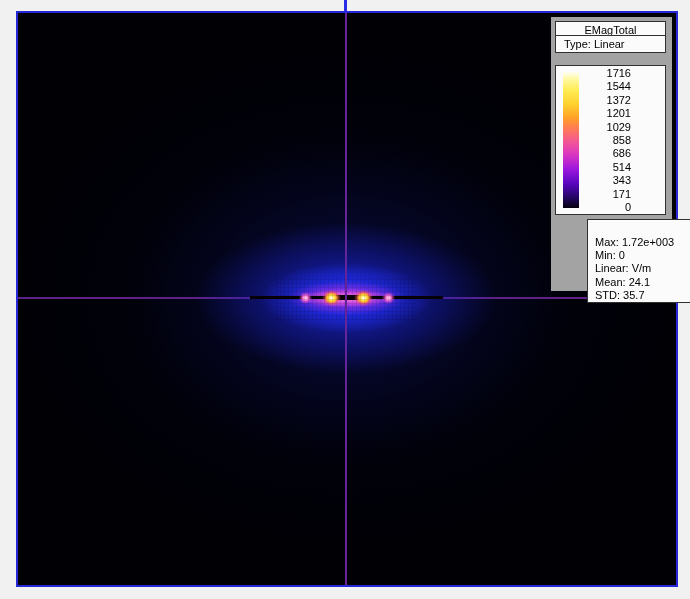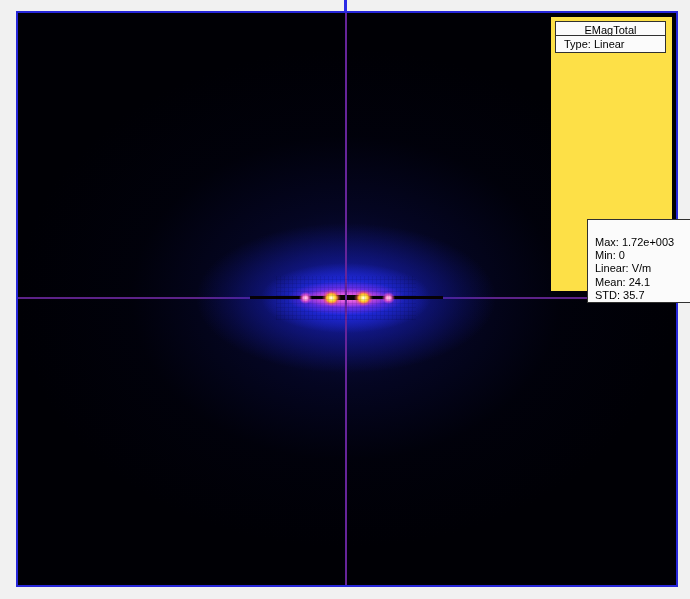--- a/index.html
+++ b/index.html
@@ -50,21 +50,21 @@
   .pixelgrid{left:258px;top:263px;width:140px;height:44px;z-index:7;opacity:.5;
     background-image:
       repeating-linear-gradient(90deg, rgba(0,0,25,0.18) 0 1px, rgba(0,0,0,0) 1px 4px),
       repeating-linear-gradient(0deg, rgba(0,0,25,0.18) 0 1px, rgba(0,0,0,0) 1px 4px);}
 
   
   .tick-top{left:344px;top:0;width:3px;height:12px;background:#2B2BE6;z-index:9;}
   .tick-right{left:678px;top:296px;width:12px;height:3px;background:#3BDC5C;z-index:9;}
 
   
-  .legend{left:551px;top:17px;width:121px;height:274px;background:#fde047;z-index:10;}
+  .legend{left:551px;top:17px;width:121px;height:274px;background:#a3a3a3;z-index:10;}
   .panel{position:absolute;left:4px;width:111px;box-sizing:border-box;
     background:#FBFBFB;border:1px solid #303030;color:#000;font-size:11px;}
   .p-title{top:4px;height:18px;text-align:center;line-height:16px;}
   .p-type{top:18px;height:18px;line-height:16px;padding-left:8px;}
   .p-colorbar{top:48px;height:150px;}
   .p-stats{top:202px;height:84px;padding:16px 0 0 7px;line-height:13.2px;margin-left:32px;}
 
   .swatch{position:absolute;left:7px;top:5px;width:16px;height:137px;border:0;
     background:linear-gradient(to bottom,
       #FFFFFF 0%, #FFF9A0 6%, #FFEC55 14%, #FFD22E 24%, #FFA126 34%,
@@ -97,20 +97,36 @@
     <div class="abs pixelgrid"></div>
   </div>
 
   <div class="abs tick-top"></div>
   <div class="abs tick-right"></div>
 
   <div class="abs legend">
     <div class="panel p-title">EMagTotal</div>
     <div class="panel p-type">Type: Linear</div>
 
+    <div class="panel p-colorbar">
+      <div class="swatch"></div>
+      <div class="cb-labels">
+        <div>1716</div>
+        <div>1544</div>
+        <div>1372</div>
+        <div>1201</div>
+        <div>1029</div>
+        <div>858</div>
+        <div>686</div>
+        <div>514</div>
+        <div>343</div>
+        <div>171</div>
+        <div>0</div>
+      </div>
+    </div>
 
     <div class="panel p-stats">
       <div class="stat-line">Max: 1.72e+003</div>
       <div class="stat-line">Min: 0</div>
       <div class="stat-line">Linear: V/m</div>
       <div class="stat-line">Mean: 24.1</div>
       <div class="stat-line">STD: 35.7</div>
     </div>
   </div>
 

